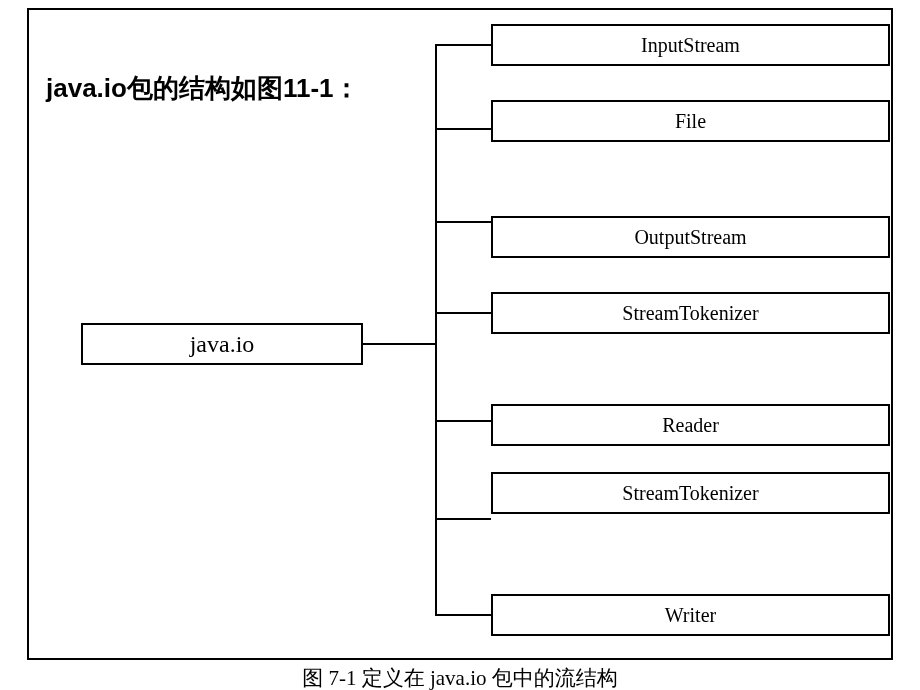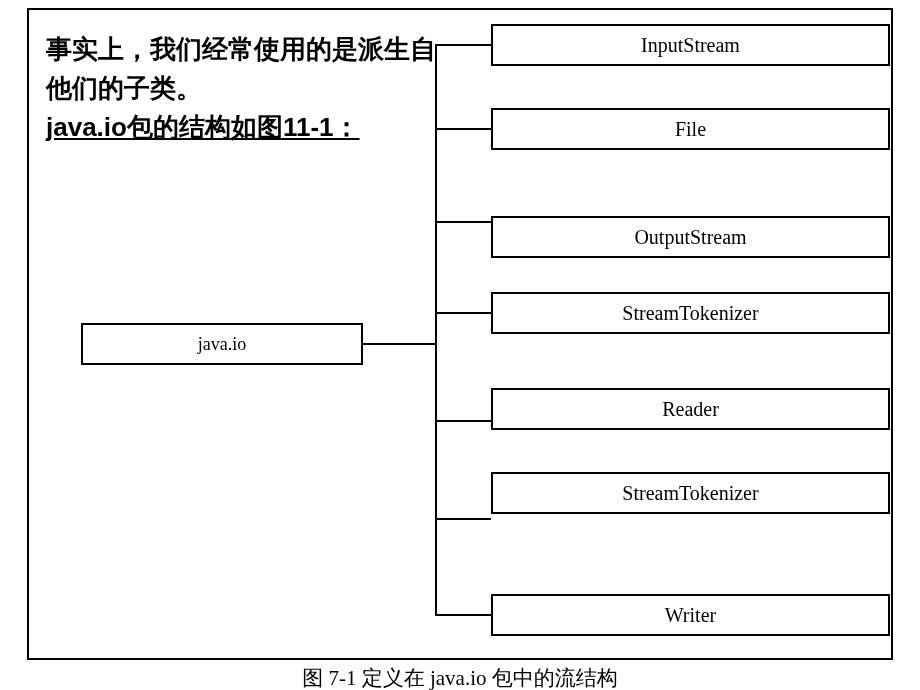--- a/index.html
+++ b/index.html
@@ -24,33 +24,32 @@
       top: 30px;
       width: 390px;
       font-size: 26px;
       line-height: 1.5;
       color: #000;
       font-family: "SimHei", "黑体", "Microsoft YaHei", sans-serif;
       font-weight: bold;
     }
     .desc-bold {
       font-weight: bold;
-      text-decoration: underline;
     }
     .root-box {
       position: absolute;
       left: 81px;
       top: 323px;
       width: 282px;
       height: 42px;
       border: 2px solid #000;
       display: flex;
       align-items: center;
       justify-content: center;
-      font-size: 18px;
+      font-size: 24px;
       font-family: "SimSun", serif;
       background: #fff;
     }
     .child-box {
       position: absolute;
       left: 491px;
       width: 399px;
       height: 42px;
       border: 2px solid #000;
       display: flex;
@@ -93,54 +92,53 @@
       font-family: "SimSun", "宋体", serif;
       color: #000;
     }
   </style>
 </head>
 <body>
 
 <div class="outer-frame"></div>
 
 <div class="description">
-  <span>事实上，我们经常使用的是派生自他们的子类。</span>
   <br>
   <span class="desc-bold">java.io包的结构如图11-1：</span>
 </div>
 
 <div class="root-box">
   <span>java.io</span>
 </div>
 
 <div class="connector-main"></div>
 <div class="connector-vert"></div>
 
 <div class="connector-branch" style="top:44px"></div>
 <div class="child-box" style="top:24px">
   <span>InputStream</span>
 </div>
 
 <div class="connector-branch" style="top:128px"></div>
-<div class="child-box" style="top:108px">
+<div class="child-box" style="top:100px">
   <span>File</span>
 </div>
 
 <div class="connector-branch" style="top:221px"></div>
 <div class="child-box" style="top:216px">
   <span>OutputStream</span>
 </div>
 
 <div class="connector-branch" style="top:312px"></div>
 <div class="child-box" style="top:292px">
   <span>StreamTokenizer</span>
 </div>
 
 <div class="connector-branch" style="top:420px"></div>
-<div class="child-box" style="top:388px">
+<div class="child-box" style="top:404px">
   <span>Reader</span>
 </div>
 
 <div class="connector-branch" style="top:518px"></div>
 <div class="child-box" style="top:472px">
   <span>StreamTokenizer</span>
 </div>
 
 <div class="connector-branch" style="top:614px"></div>
 <div class="child-box" style="top:594px">

